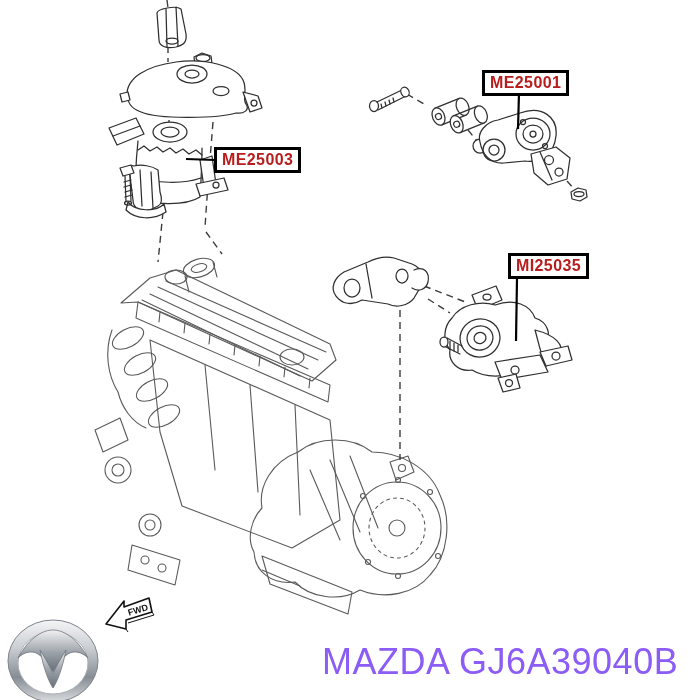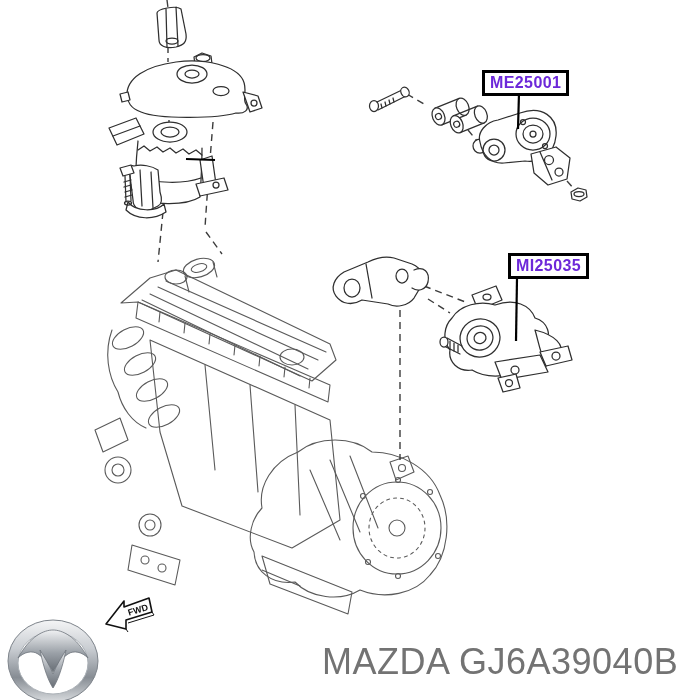--- a/index.html
+++ b/index.html
@@ -5,35 +5,35 @@
   html,body{margin:0;padding:0;background:#fff;}
   .stage{
     position:relative;width:700px;height:700px;background:#ffffff;overflow:hidden;
     font-family:"Liberation Sans", sans-serif;
   }
   .art{position:absolute;left:0;top:0;}
   .part-label{
     position:absolute;
     border:3px solid #000;
     background:#fff;
-    color:#6d28d9;
+    color:#b91c1c;
     font-weight:bold;
     font-size:16px;
     letter-spacing:.4px;
     line-height:1.0;
     padding:2px 5px 2px 5px;
     white-space:nowrap;
     cursor:pointer;
   }
   #lbl-me25001{left:482px;top:70px;}
   #lbl-me25003{left:214px;top:147px;}
   #lbl-mi25035{left:508px;top:253px;}
   .footer-text{
     position:absolute;left:322px;top:641px;
-    font-size:36px;color:#737373;letter-spacing:.5px;white-space:nowrap;
+    font-size:36px;color:#8b5cf6;letter-spacing:.5px;white-space:nowrap;
   }
 </style>
 </head>
 <body>
 
 <div class="stage">
 
 <svg class="art" width="700" height="700" viewBox="0 0 700 700">
   <defs>
     <linearGradient id="ringGrad" x1="0" y1="0" x2="0" y2="1">
@@ -260,18 +260,19 @@
   <g>
     <ellipse cx="53" cy="661" rx="45" ry="41" fill="url(#ringGrad)" stroke="#7e848b" stroke-width="1"></ellipse>
     <ellipse cx="53" cy="663" rx="35" ry="31" fill="#ffffff" stroke="#aab0b6" stroke-width="1"></ellipse>
     <path d="M18,658 C30,636 44,630 53,630 C62,630 76,636 88,658 C82,652 74,650 68,654 C62,658 57,664 53,672 C49,664 44,658 38,654 C32,650 24,652 18,658 Z" fill="url(#wingGrad)" stroke="#6f757c" stroke-width="0.8"></path>
     <path d="M40,650 C45,658 50,666 53,674 C56,666 61,658 66,650 C62,670 57,682 53,688 C49,682 44,670 40,650 Z" fill="url(#wingGrad)" stroke="#6f757c" stroke-width="0.8"></path>
   </g>
 </svg>
 
 <div class="part-label" id="lbl-me25001">ME25001</div>
 
+<div class="part-label" id="lbl-me25003">ME25003</div>
 
 <div class="part-label" id="lbl-mi25035">MI25035</div>
 
 <div class="footer-text">MAZDA GJ6A39040B</div>
 
 </div>
 
 </body></html>

